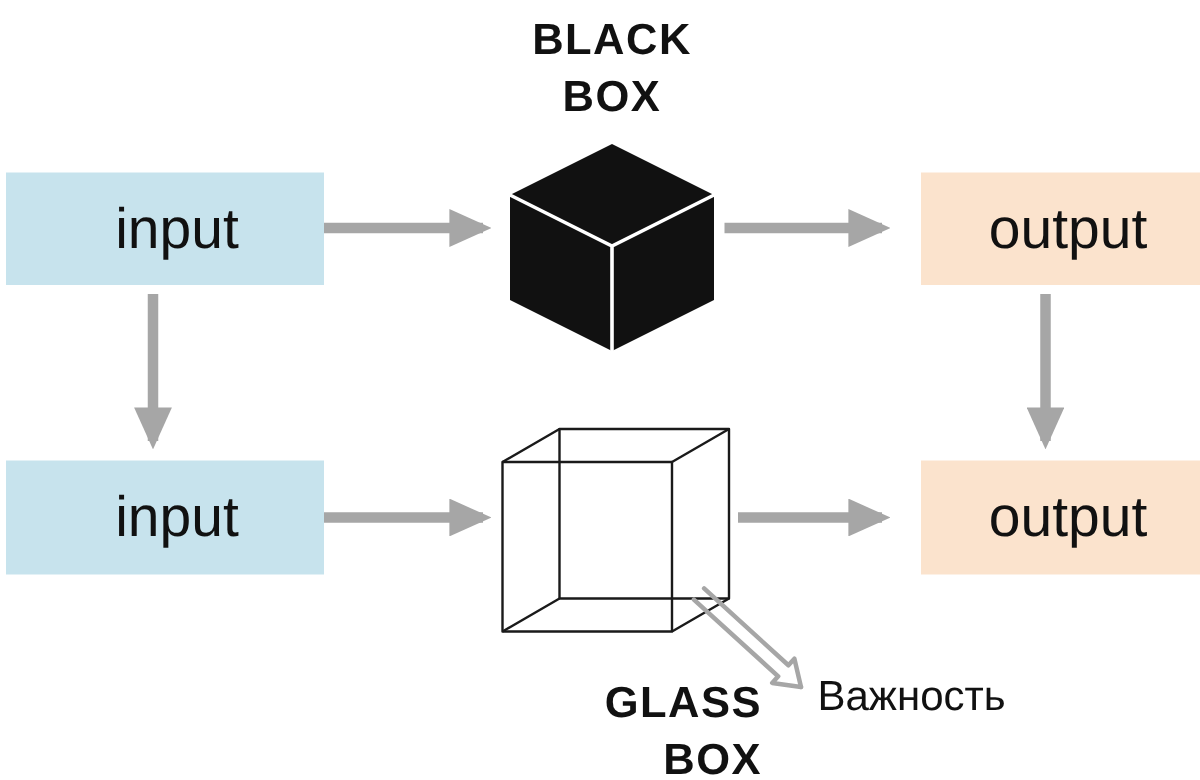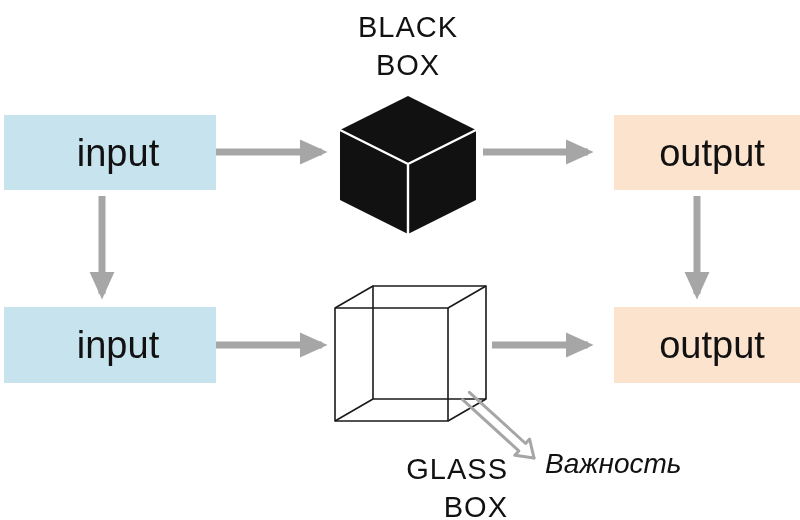--- a/index.html
+++ b/index.html
@@ -17,21 +17,21 @@
   }
   .layer{position:absolute;left:0;top:0;width:800px;height:520px;}
   .box{
     position:absolute;display:flex;align-items:center;justify-content:center;
     font-size:38px;line-height:1;color:var(--text);
   }
   .box.input{background:var(--input-fill);padding-left:16px;}
   .box.output{background:var(--output-fill);margin-left:15px;}
   .caption{
     position:absolute;text-align:center;font-size:29px;letter-spacing:1px;
-    line-height:1.32;color:var(--text);
+    line-height:1.32;color:var(--text);font-weight:bold;
   }
   .importance-label{
     position:absolute;font-size:28px;color:var(--text);white-space:nowrap;
   }
   .arrow-line{stroke:var(--arrow);stroke-width:7;fill:none;}
   .cube-face{fill:var(--black-box-fill);stroke:none;}
   .cube-edge-white{stroke:#ffffff;stroke-width:2.4;fill:none;stroke-linecap:round;}
   .glass-edge{stroke:var(--glass-box-stroke);stroke-width:1.6;fill:none;stroke-linejoin:round;}
   .dbl-arrow{stroke:var(--arrow);stroke-width:3;fill:none;stroke-linejoin:round;stroke-linecap:round;}
 </style>
@@ -92,15 +92,15 @@
   <div class="caption" style="left:308px;top:8px;width:200px;">
     <div>BLACK</div>
     <div>BOX</div>
   </div>
 
   <div class="caption" style="left:308px;top:450px;width:200px;text-align:right;">
     <div>GLASS</div>
     <div>BOX</div>
   </div>
 
-  <div class="importance-label" style="left:545px;top:448px;font-style:italic;">Важность</div>
+  <div class="importance-label" style="left:545px;top:448px;">Важность</div>
 
 </div>
 
 </body></html>

